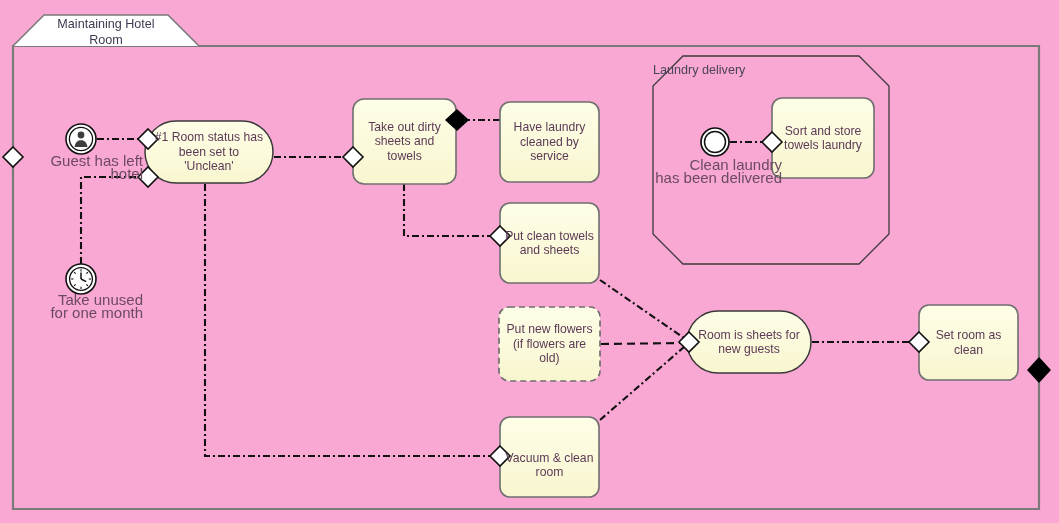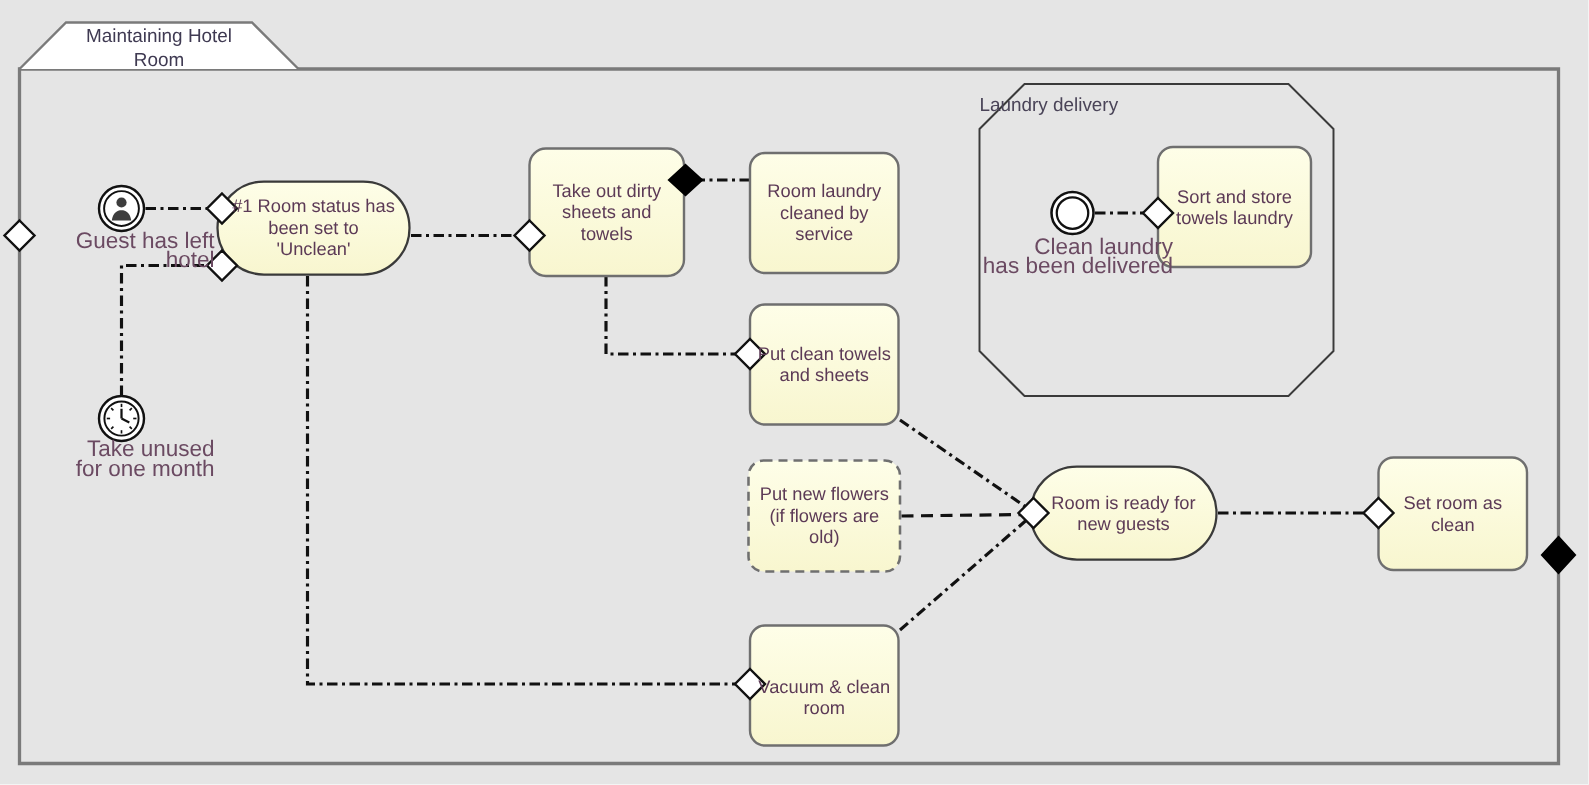--- a/index.html
+++ b/index.html
@@ -1,19 +1,19 @@
 <!DOCTYPE html>
 <html><head>
 <meta charset="utf-8">
 <title>Process Diagram</title>
 <style>
   html,body{margin:0;padding:0;background:#ffffff;}
   body{width:1059px;height:523px;overflow:hidden;
        font-family:"Liberation Sans","DejaVu Sans",sans-serif;}
-  #stage{position:relative;width:1059px;height:523px;background:#e5e5e5;}
+  #stage{position:relative;width:1059px;height:523px;background:#f9a8d4;}
   svg.layer{position:absolute;left:0;top:0;width:1059px;height:523px;}
   .node-label{
     position:absolute;display:flex;align-items:center;justify-content:center;
     text-align:center;color:#5c3a56;font-size:12.2px;line-height:14.4px;
     pointer-events:none;white-space:pre-line;
   }
   .ev-label{
     position:absolute;text-align:right;color:#6b4a62;
     font-size:15px;line-height:13.4px;white-space:pre-line;
   }
@@ -155,29 +155,29 @@
 for one month</div>
   <div class="ev-label" style="left:648px;top:158px;width:134px;">Clean laundry
 has been delivered</div>
 
   <div class="node-label" style="left:145px;top:121px;width:128px;height:62px;">#1 Room status has
 been set to
 'Unclean'</div>
   <div class="node-label" style="left:353px;top:99px;width:103px;height:85px;">Take out dirty
 sheets and
 towels</div>
-  <div class="node-label" style="left:500px;top:102px;width:99px;height:80px;">Room laundry
+  <div class="node-label" style="left:500px;top:102px;width:99px;height:80px;">Have laundry
 cleaned by
 service</div>
   <div class="node-label" style="left:500px;top:203px;width:99px;height:80px;">Put clean towels
 and sheets</div>
   <div class="node-label" style="left:499px;top:307px;width:101px;height:74px;">Put new flowers
 (if flowers are
 old)</div>
-  <div class="node-label" style="left:687px;top:311px;width:124px;height:62px;">Room is ready for
+  <div class="node-label" style="left:687px;top:311px;width:124px;height:62px;">Room is sheets for
 new guests</div>
   <div class="node-label" style="left:919px;top:305px;width:99px;height:75px;">Set room as
 clean</div>
   <div class="node-label" style="left:500px;top:417px;width:99px;height:96px;">Vacuum &amp; clean
 room</div>
   <div class="node-label" style="left:772px;top:98px;width:102px;height:80px;">Sort and store
 towels laundry</div>
 
 </div>
 

